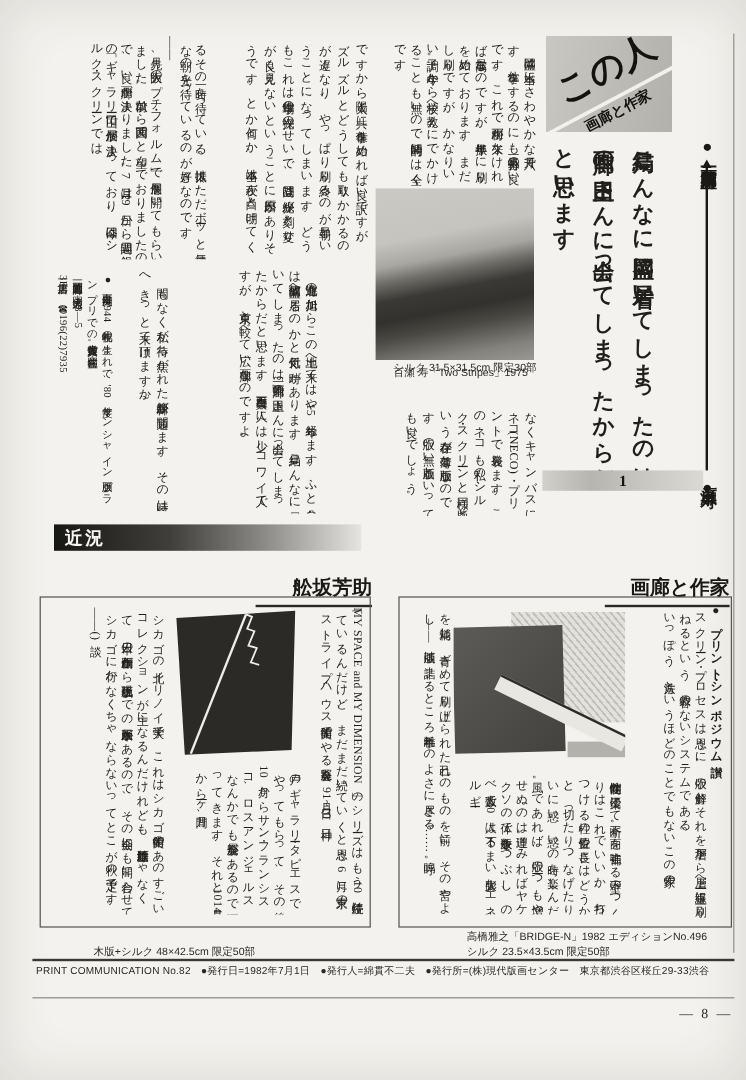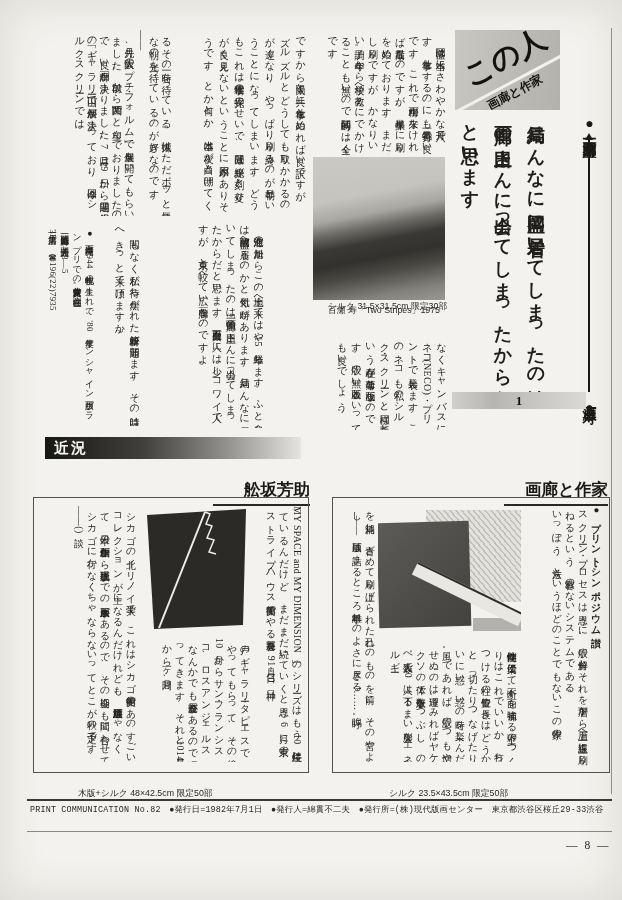--- a/index.html
+++ b/index.html
@@ -59,21 +59,21 @@
   .hatch{position:absolute;left:48px;top:0;width:95px;height:92px;
          background:repeating-linear-gradient(50deg,#c2c0bb 0 1.5px,#e3e1dc 1.5px 4.5px);}
   .darksq{position:absolute;left:0;top:12px;width:92px;height:105px;
          background:linear-gradient(135deg,#5d5b57,#44423e);transform:rotate(-1.5deg);}
   .beam{position:absolute;left:40px;top:52px;width:118px;height:12px;background:#e9e7e2;
          border-top:2px solid #2e2c29;transform:rotate(26deg);transform-origin:0 0;}
   .shelf{position:absolute;left:95px;top:108px;width:48px;height:13px;background:#b3b1ac;}
   
   .vrule{position:absolute;left:611px;top:28px;width:1px;height:766px;background:#908e8a;}
   .hrule{position:absolute;left:27px;width:585px;background:#3a3835;}
-  .colo{position:absolute;left:30px;font-family:Liberation Mono, monospace;
+  .colo{position:absolute;left:30px;font-family:Liberation Sans, sans-serif;
         font-size:8.4px;color:#2a2825;white-space:nowrap;letter-spacing:.2px;}
   .pagenum{position:absolute;left:566px;top:839px;font-family:"Liberation Serif",serif;
         font-size:11.5px;color:#2a2825;letter-spacing:2px;white-space:nowrap;}
 </style>
 </head>
 <body>
 
 <div class="page">
 
   <div class="vrule"></div>
@@ -137,20 +137,21 @@
       <div class="darksq"></div>
       <div class="beam"></div>
     </div>
     <div class="vt vt-s" style="left:186px;top:6px;width:84px;height:262px;padding-right:2px;"><span class="bold">●プリント・シンポジウム讃</span><span class="col-break">スクリーン・プロセスは思うに、版の分解とそれを下層から上層へ一直線上に刷り重ねるという、容赦のないシステムである。
 いっぽう、方法というほどのことでもないこの作家の</span></div>
     <div class="vt vt-s" style="left:45px;top:146px;width:141px;height:118px;">制作性向は優柔にて不断。面を補強する下壁のつくりはこれでいいか、打ちつける柱の位置や長さはどうかと、切ったりつなげたり大いに惑い、惑いの時を楽しんだ風。であれば、版の一つも増やせぬのは道理。みればヤケクソの体で十数版をつぶし、のべ人数で30人は下るまい膨大なエネルギー</div>
     <div class="vt vt-s" style="left:6px;top:6px;width:38px;height:262px;">を消耗し、青ざめて刷り上げられた己れのものを前に、その言やよし――版画は詰まるところ手離れのよさに尽きる!……嗚呼。</div>
   </div>
 
   <div class="cap" style="left:78px;top:787px;">木版+シルク 48×42.5cm 限定50部</div>
+  <div class="cap" style="left:389px;top:774px;">高橋雅之「BRIDGE-N」1982 エディションNo.496</div>
   <div class="cap" style="left:389px;top:787px;">シルク 23.5×43.5cm 限定50部</div>
 
   <div class="hrule" style="top:799px;height:2px;"></div>
   <div class="colo" style="top:804px;">PRINT COMMUNICATION No.82　●発行日=1982年7月1日　●発行人=綿貫不二夫　●発行所=(株)現代版画センター　東京都渋谷区桜丘29-33渋谷</div>
   <div class="hrule" style="top:831px;height:1px;background:#8a8884;"></div>
 
   <div class="pagenum">— 8 —</div>
 
 </div>
 

